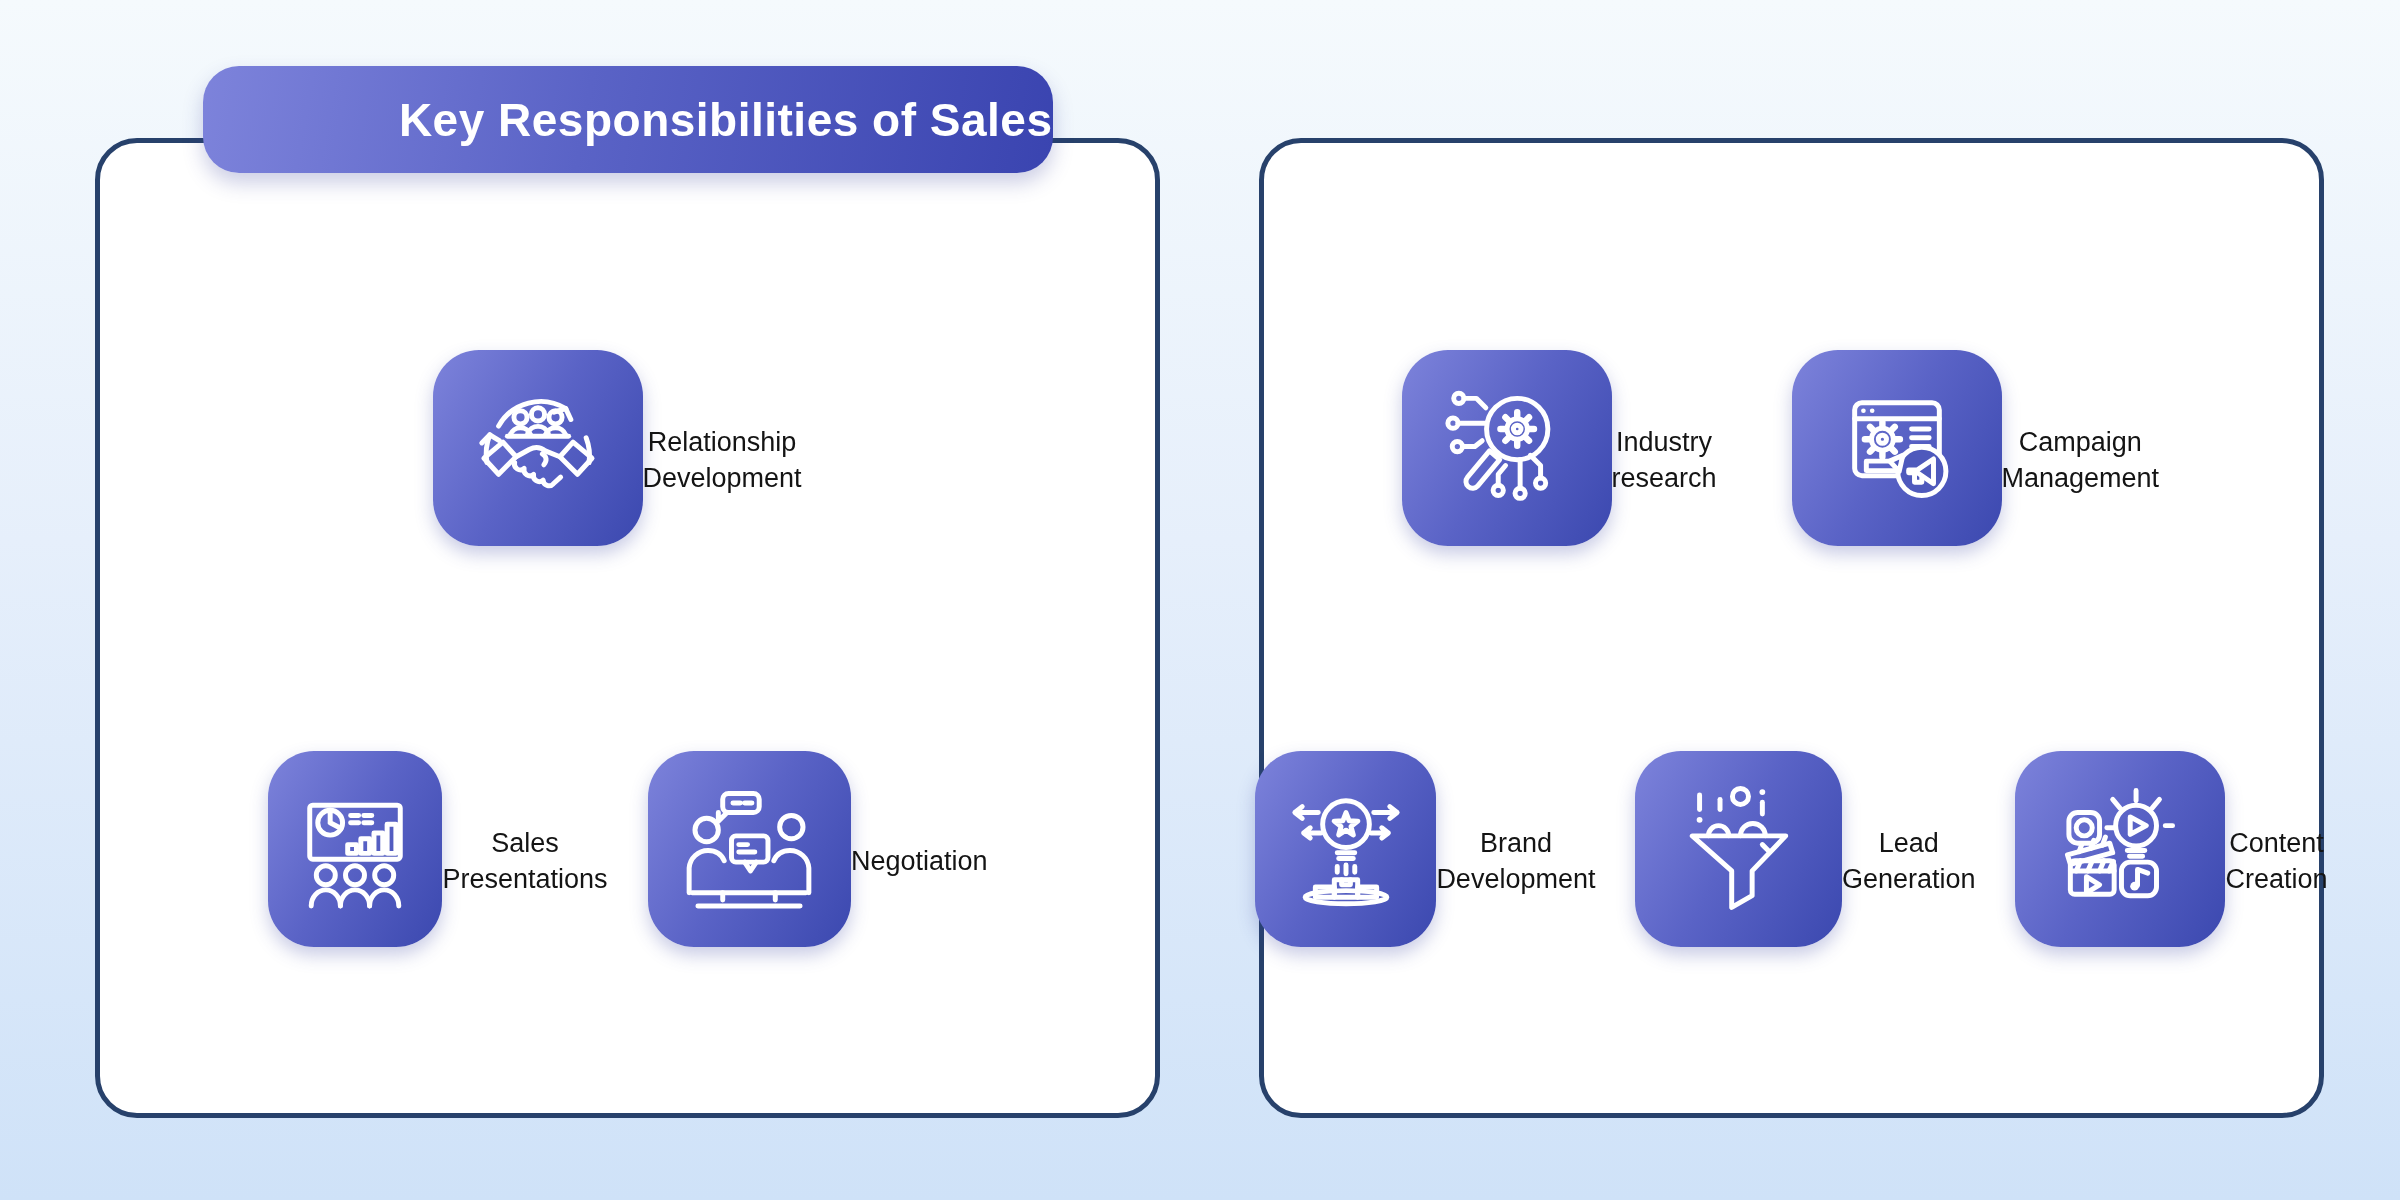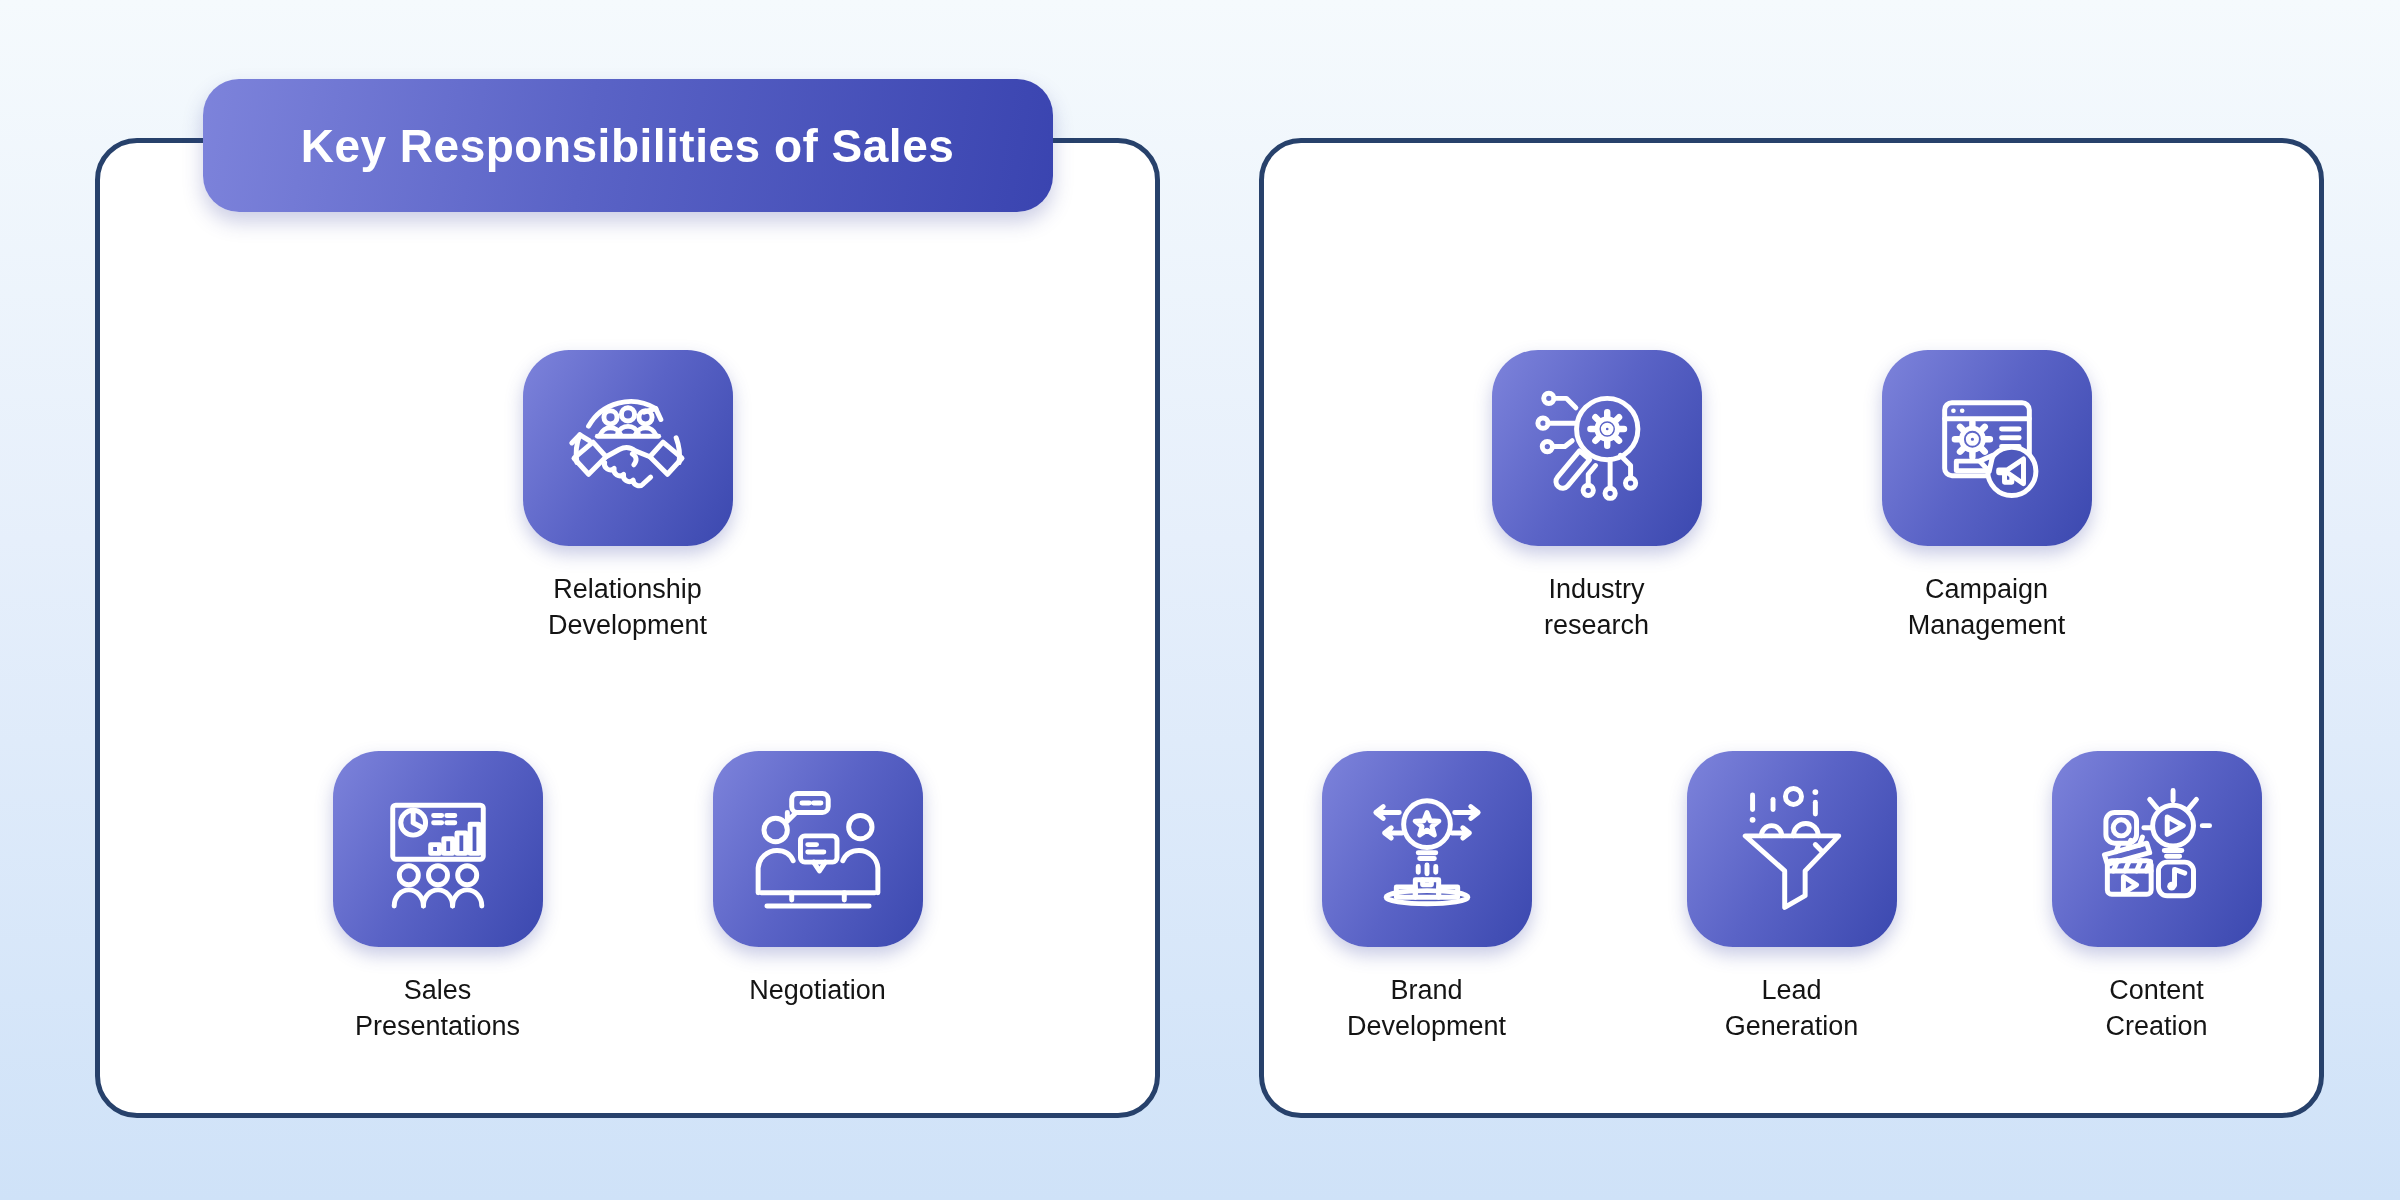--- a/index.html
+++ b/index.html
@@ -10,31 +10,30 @@
   }
   .panel{
     position:absolute;top:138px;width:1065px;height:980px;
     background:#ffffff;border:5px solid #27416b;border-radius:42px;
     box-sizing:border-box;
   }
   .panel-left{left:95px;}
   .panel-right{left:1259px;}
   .panel-header{
     position:absolute;top:-77px;left:50%;transform:translateX(-50%);
-    width:850px;height:133px;border-radius:36px;
+    width:850px;height:107px;border-radius:36px;
     background:linear-gradient(100deg,#7d83db 0%,#5a63c6 45%,#3a44b0 100%);
-    display:flex;align-items:center;justify-content:center;
+    display:flex;align-items:center;justify-content:flex-end;
     box-shadow:0 10px 20px rgba(50,60,150,0.25);
-    margin-top:13px;
   }
   .panel-title{color:#ffffff;font-size:46px;font-weight:bold;letter-spacing:.5px;white-space:nowrap;}
   .row{position:absolute;left:0;width:100%;display:flex;justify-content:center;}
   .row-1{top:207px;}
   .row-2{top:608px;gap:40px;}
-  .cell{display:flex;flex-direction:column;align-items:center;}
+  .cell{display:flex;flex-direction:row;align-items:center;}
   .row-1 .cell{width:390px;}
   .row-2 .cell{width:340px;}
   .tile{
     width:210px;height:196px;border-radius:46px;
     background:linear-gradient(120deg,#7d83db 0%,#5a63c6 48%,#3b48af 100%);
     display:flex;align-items:center;justify-content:center;
     box-shadow:0 8px 18px rgba(58,68,160,0.28);
   }
   .tile svg{width:146px;height:146px;}
   .tile svg path,.tile svg circle,.tile svg rect,.tile svg ellipse{

